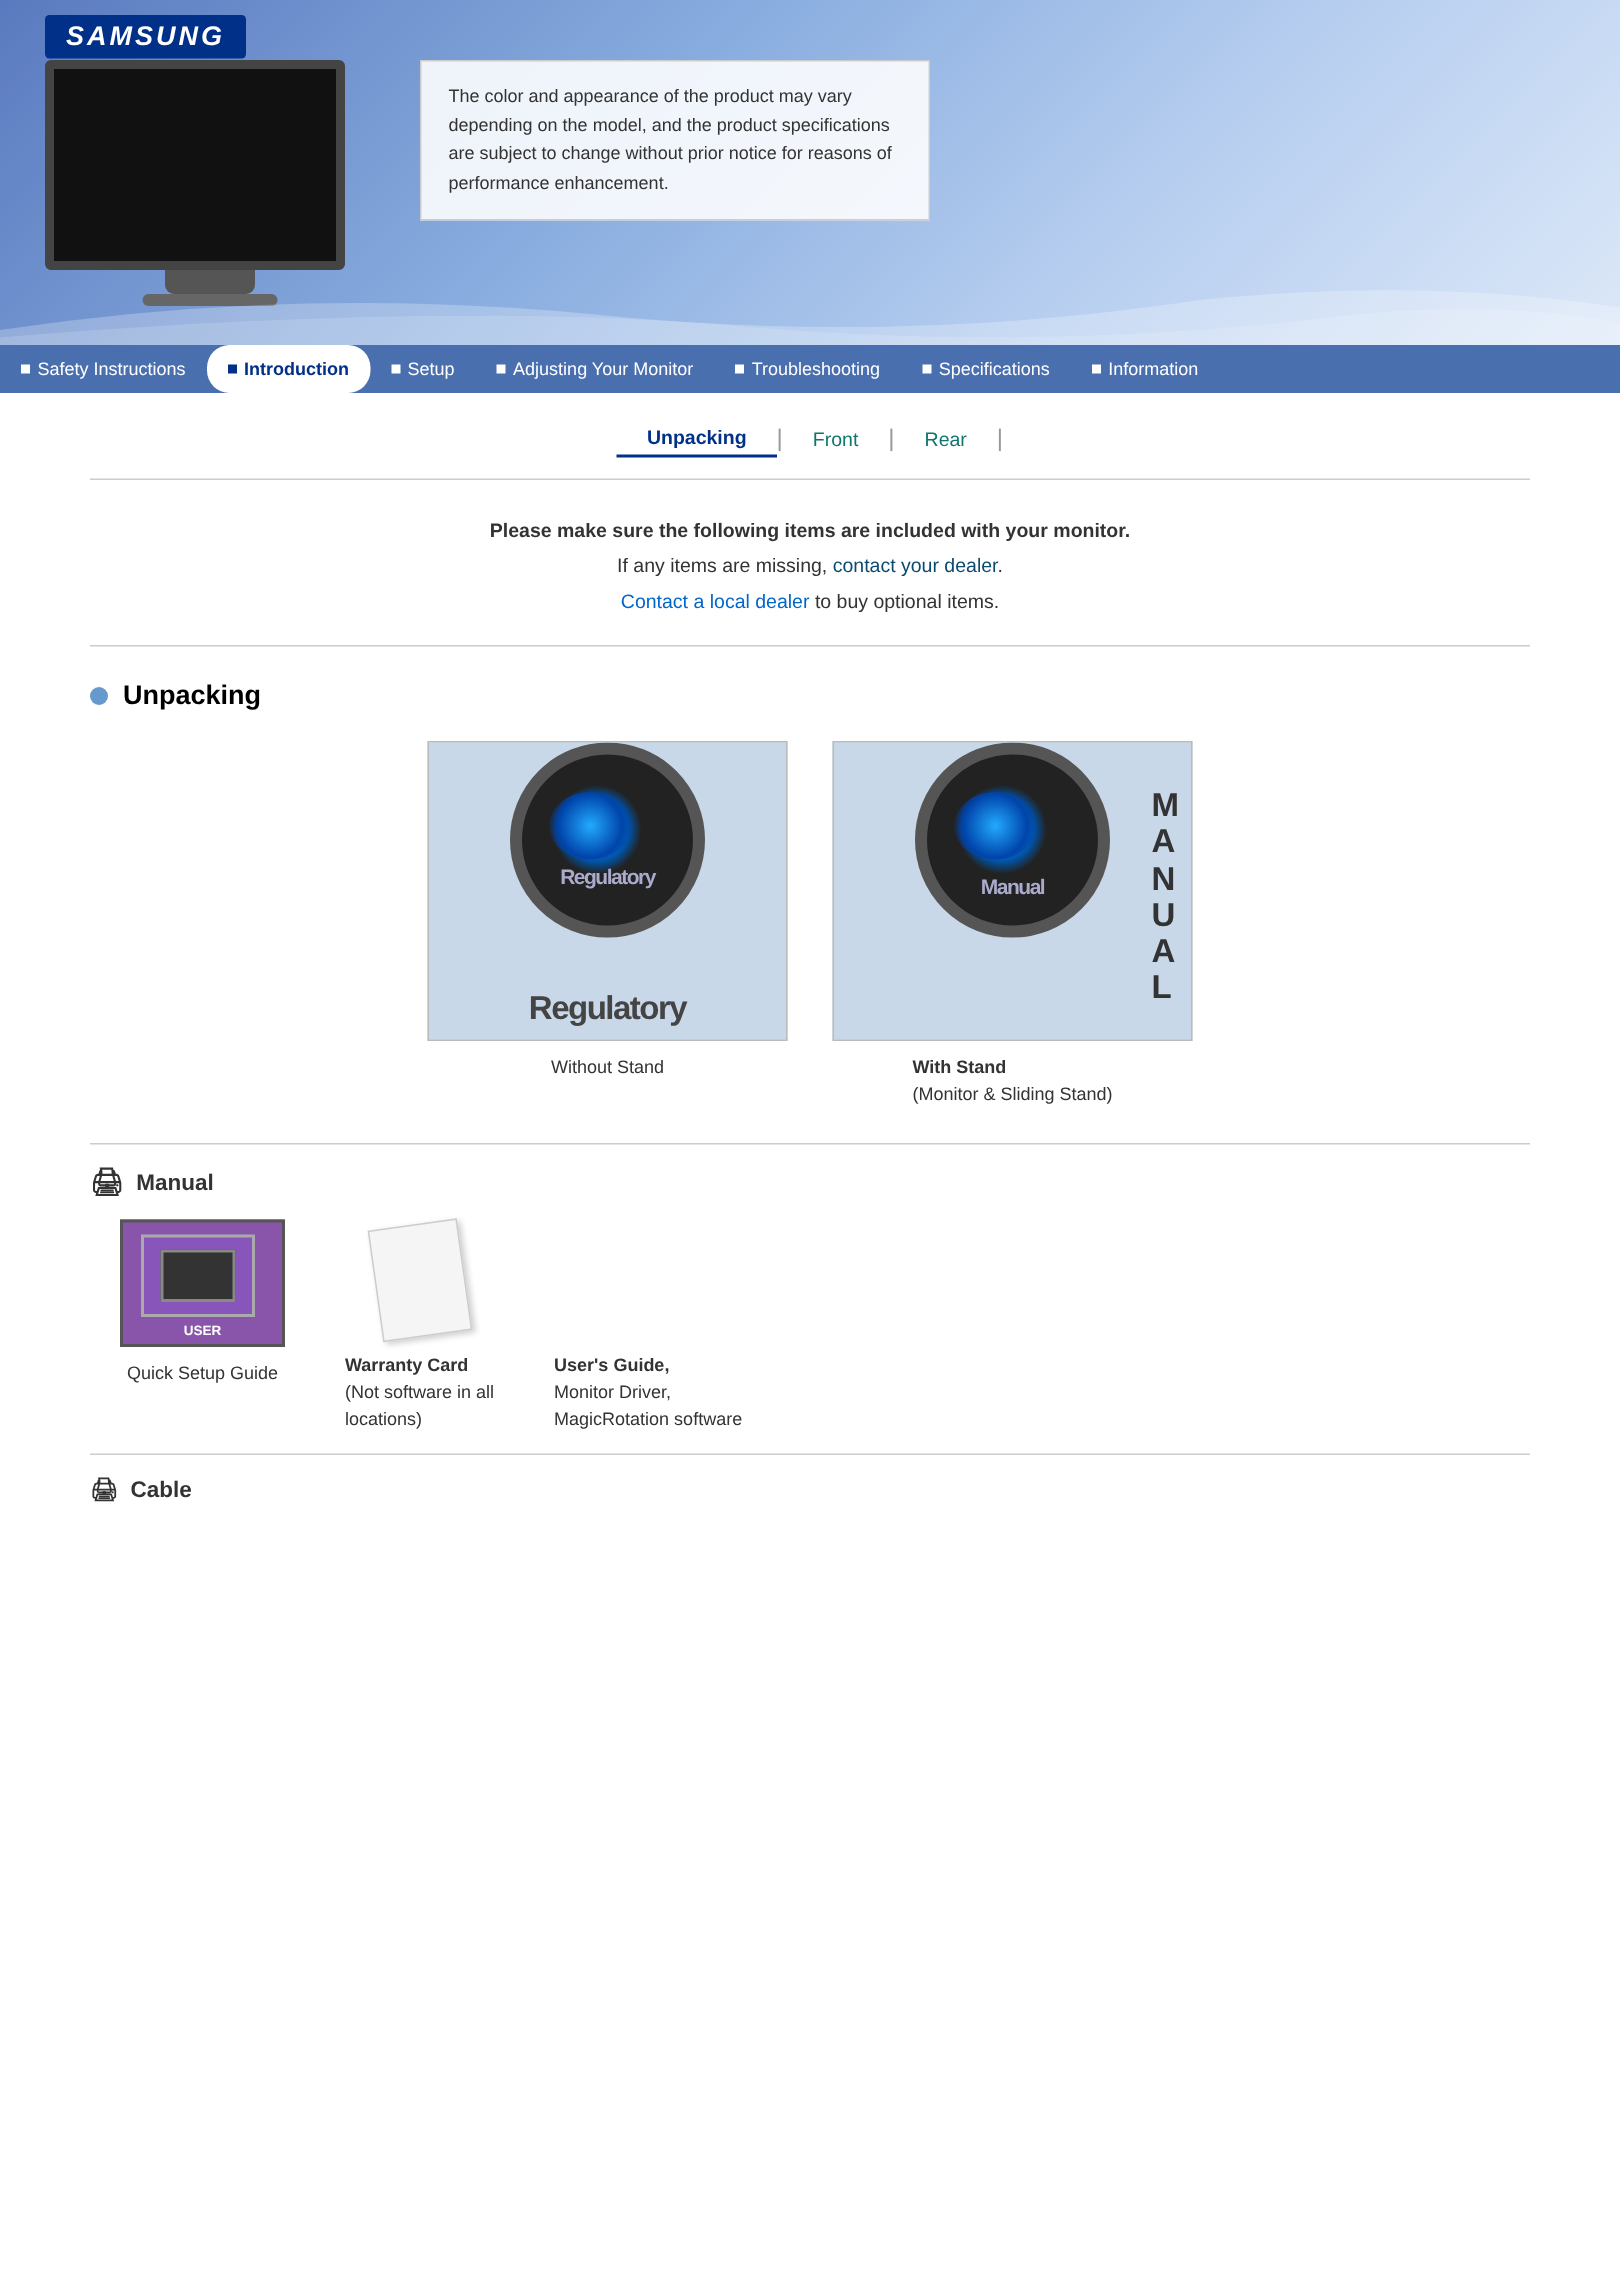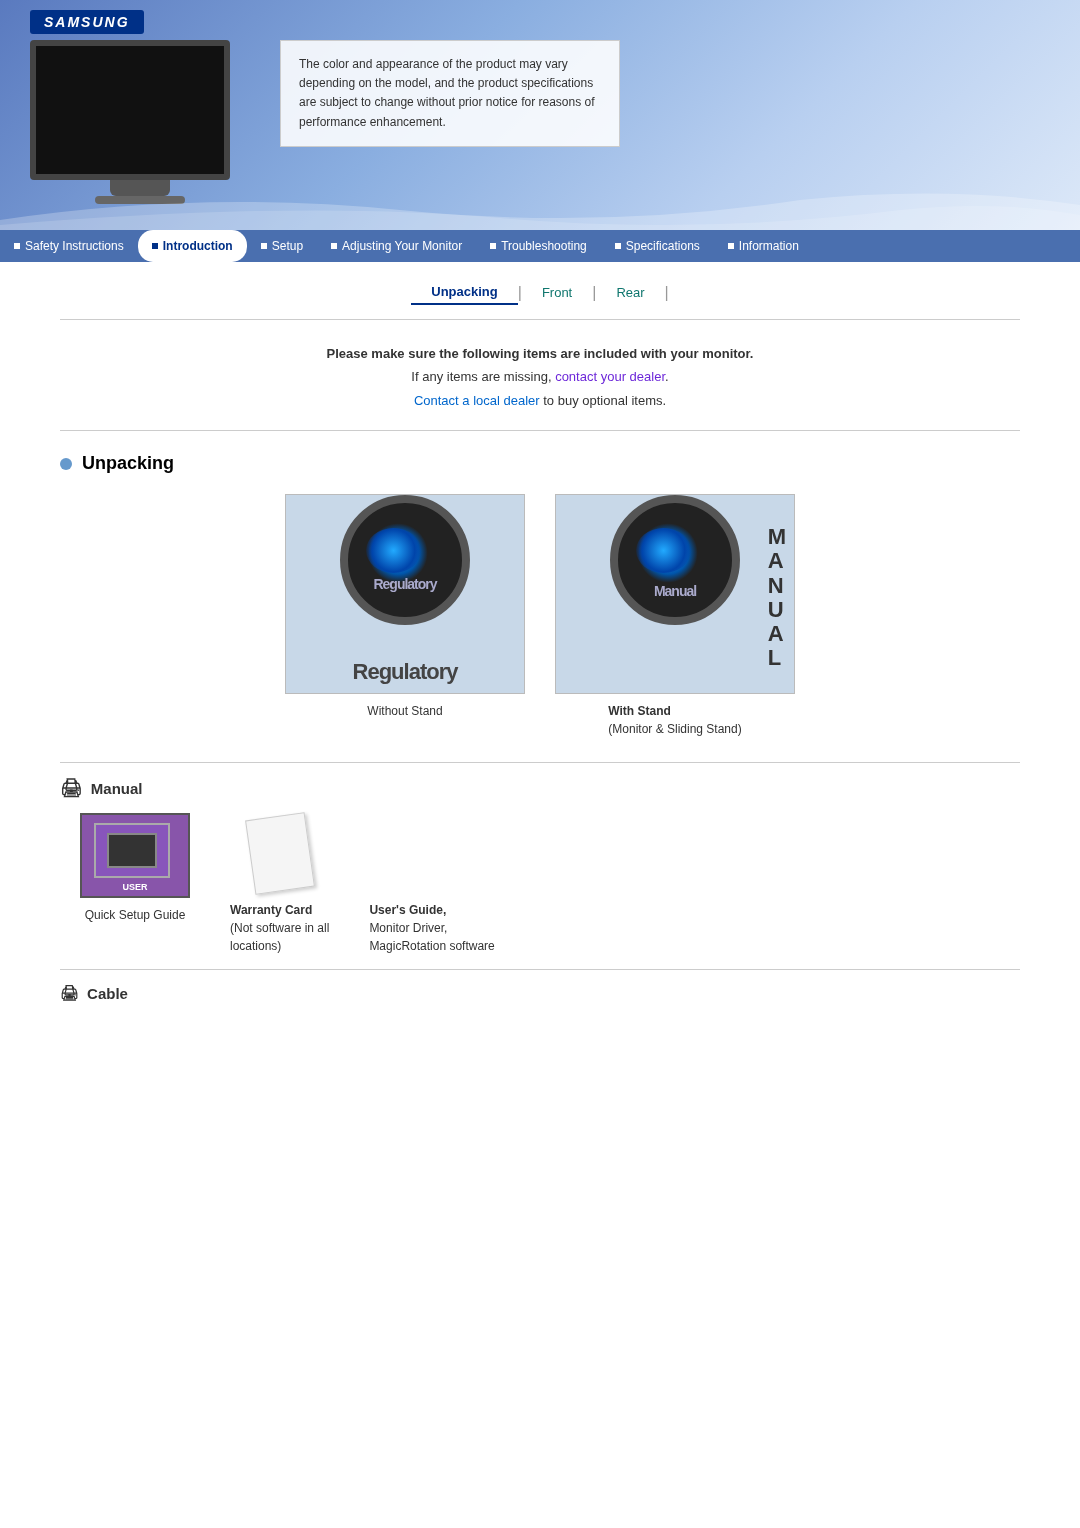--- a/index.html
+++ b/index.html
@@ -18,21 +18,21 @@
       position: relative;
       height: 230px;
       overflow: hidden;
     }
     .samsung-logo {
       position: absolute;
       top: 10px;
       left: 30px;
       background: #003087;
       color: #fff;
-      font-size: 14px;
+      font-size: 18px;
       font-weight: bold;
       font-style: italic;
       padding: 4px 14px;
       border-radius: 3px;
       letter-spacing: 2px;
     }
     .monitor-img {
       position: absolute;
       bottom: 30px;
       left: 30px;
@@ -382,21 +382,21 @@
   <span class="sub-nav-sep">|</span>
   <a class="sub-nav-item">Rear</a>
   <span class="sub-nav-sep">|</span>
 </div>
 
 <hr class="divider">
 
 <div class="intro-text">
   <p><strong><span>Please make sure the following items are included with your monitor.</span></strong></p>
   <p>
-    <span>If any items are missing, </span><a style="color:#6d28d9;">contact your dealer</a><span>.</span>
+    <span>If any items are missing, </span><a style="color:#0c4a6e;">contact your dealer</a><span>.</span>
   </p>
   <p>
     <a style="color:#0066cc;">Contact a local dealer</a><span> to buy optional items.</span>
   </p>
 </div>
 
 <hr class="divider">
 
 <div class="section-heading">
   <div class="section-dot"></div>

